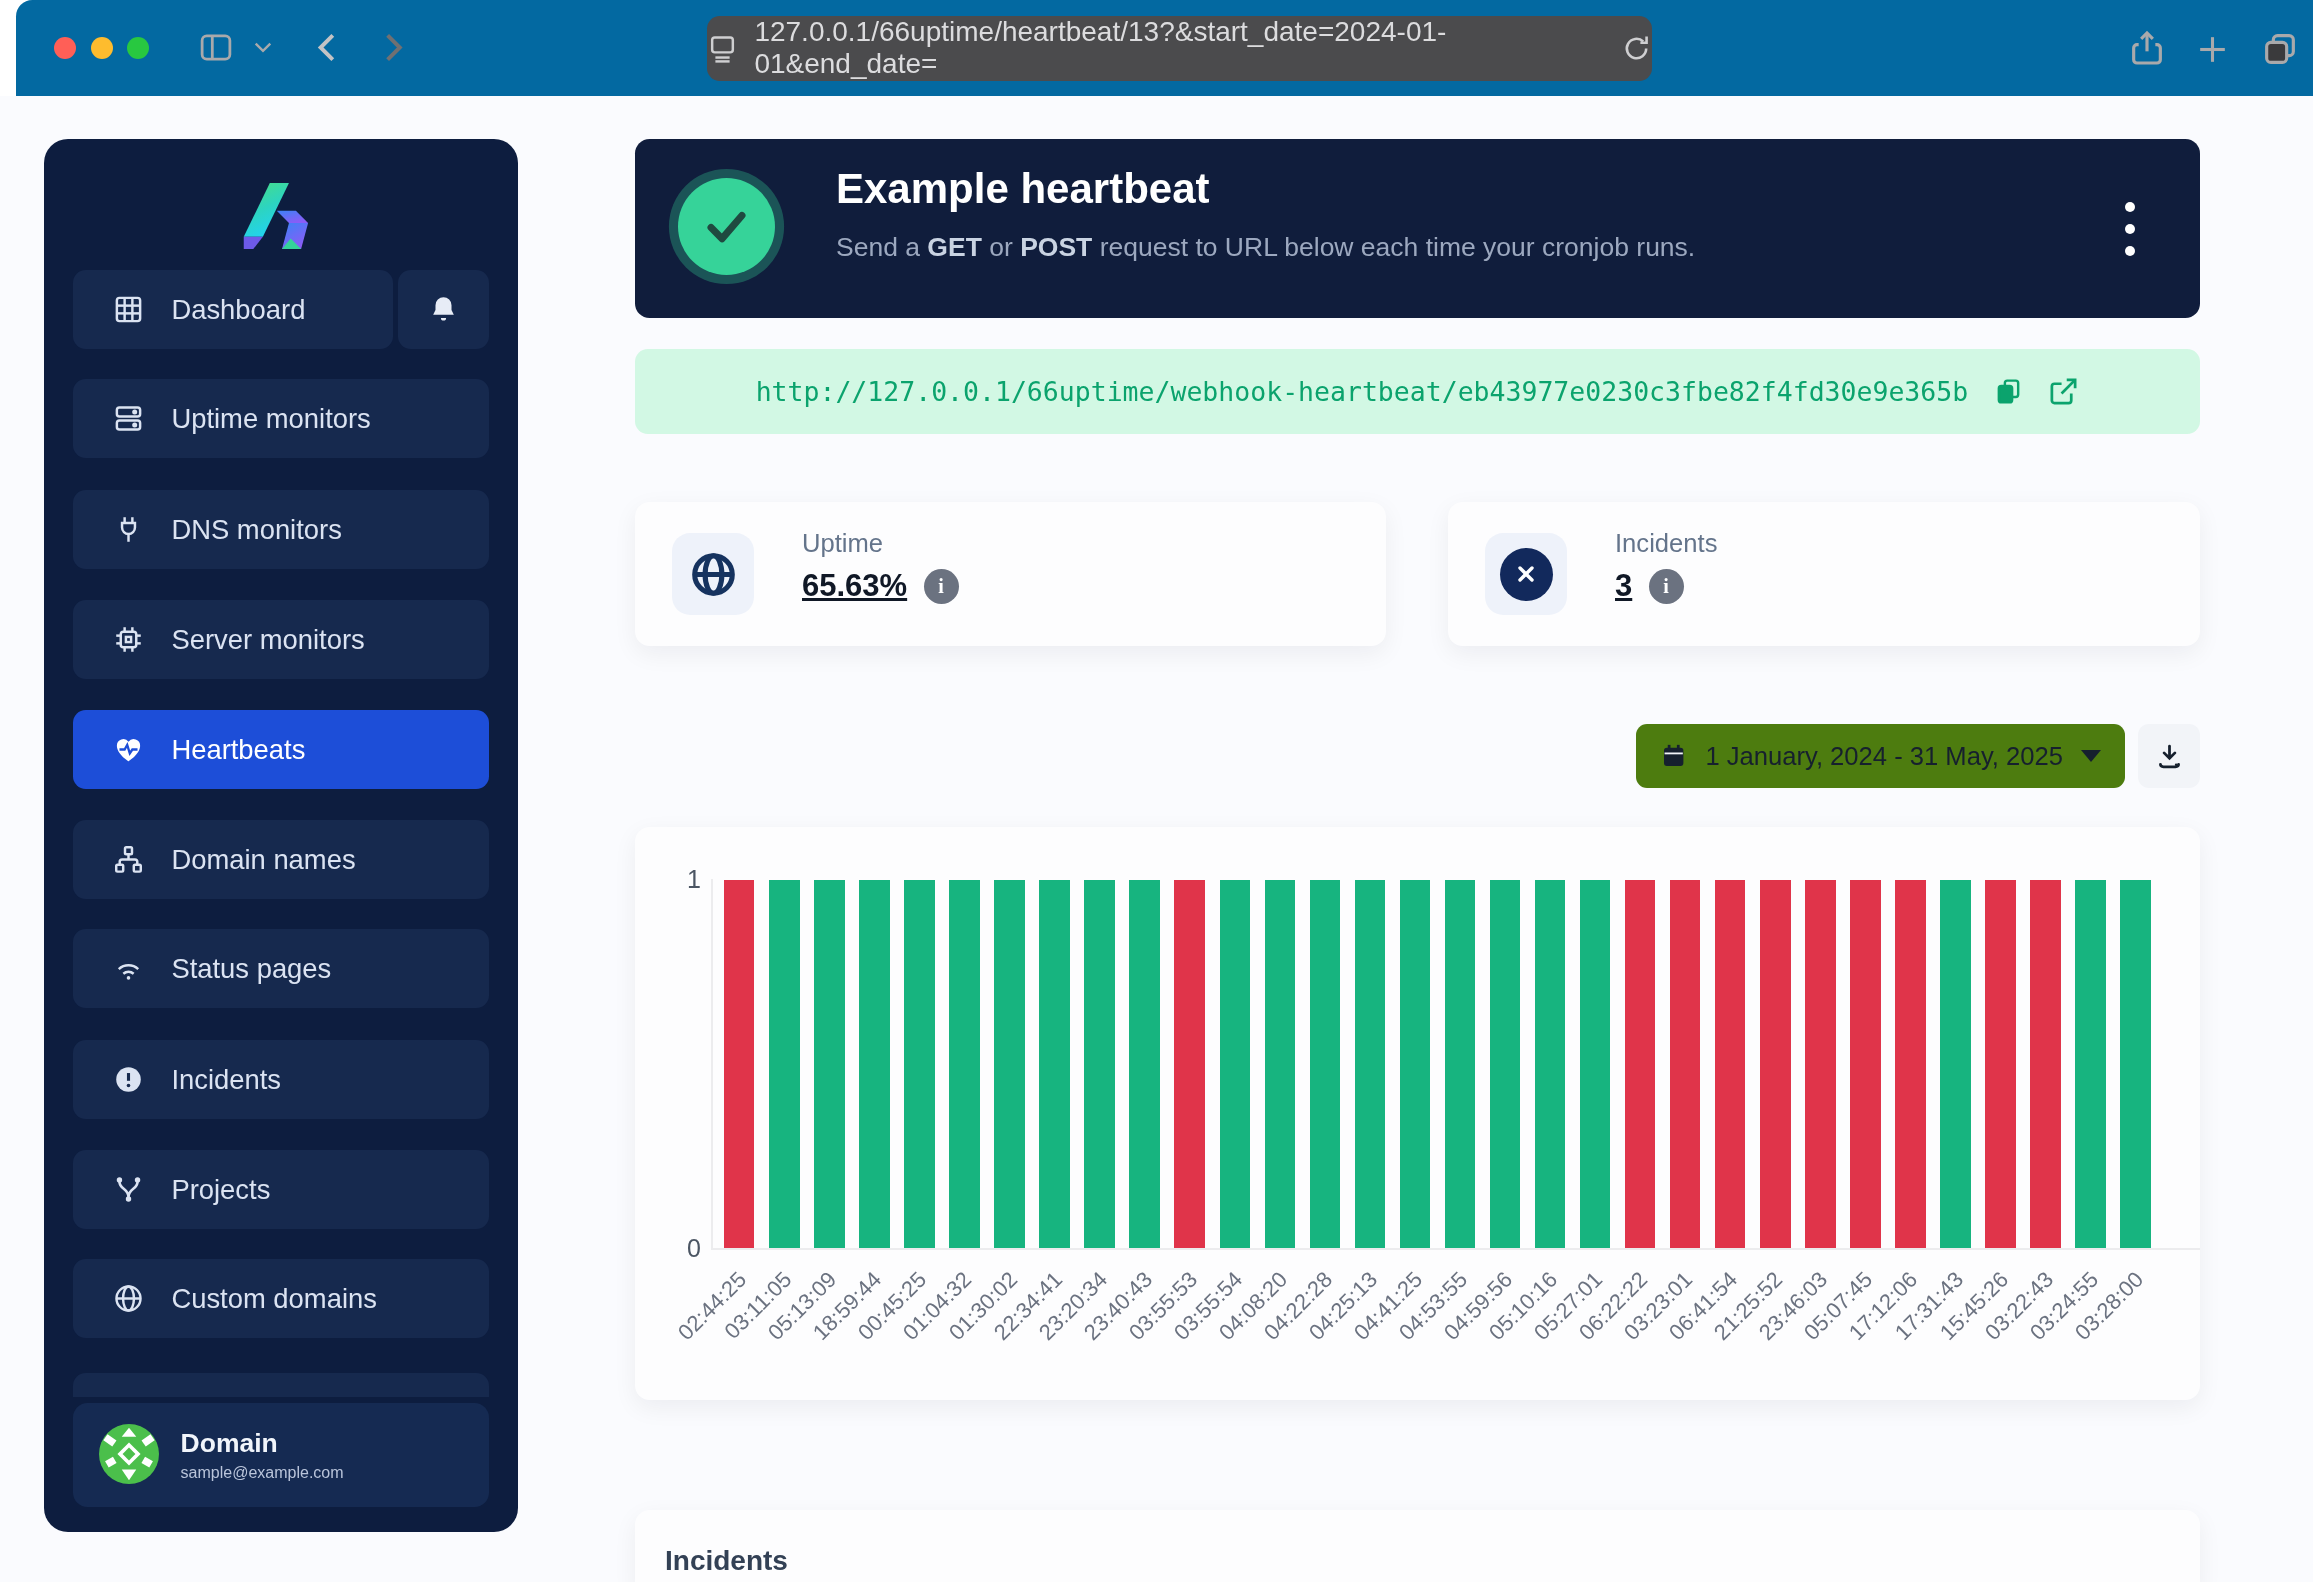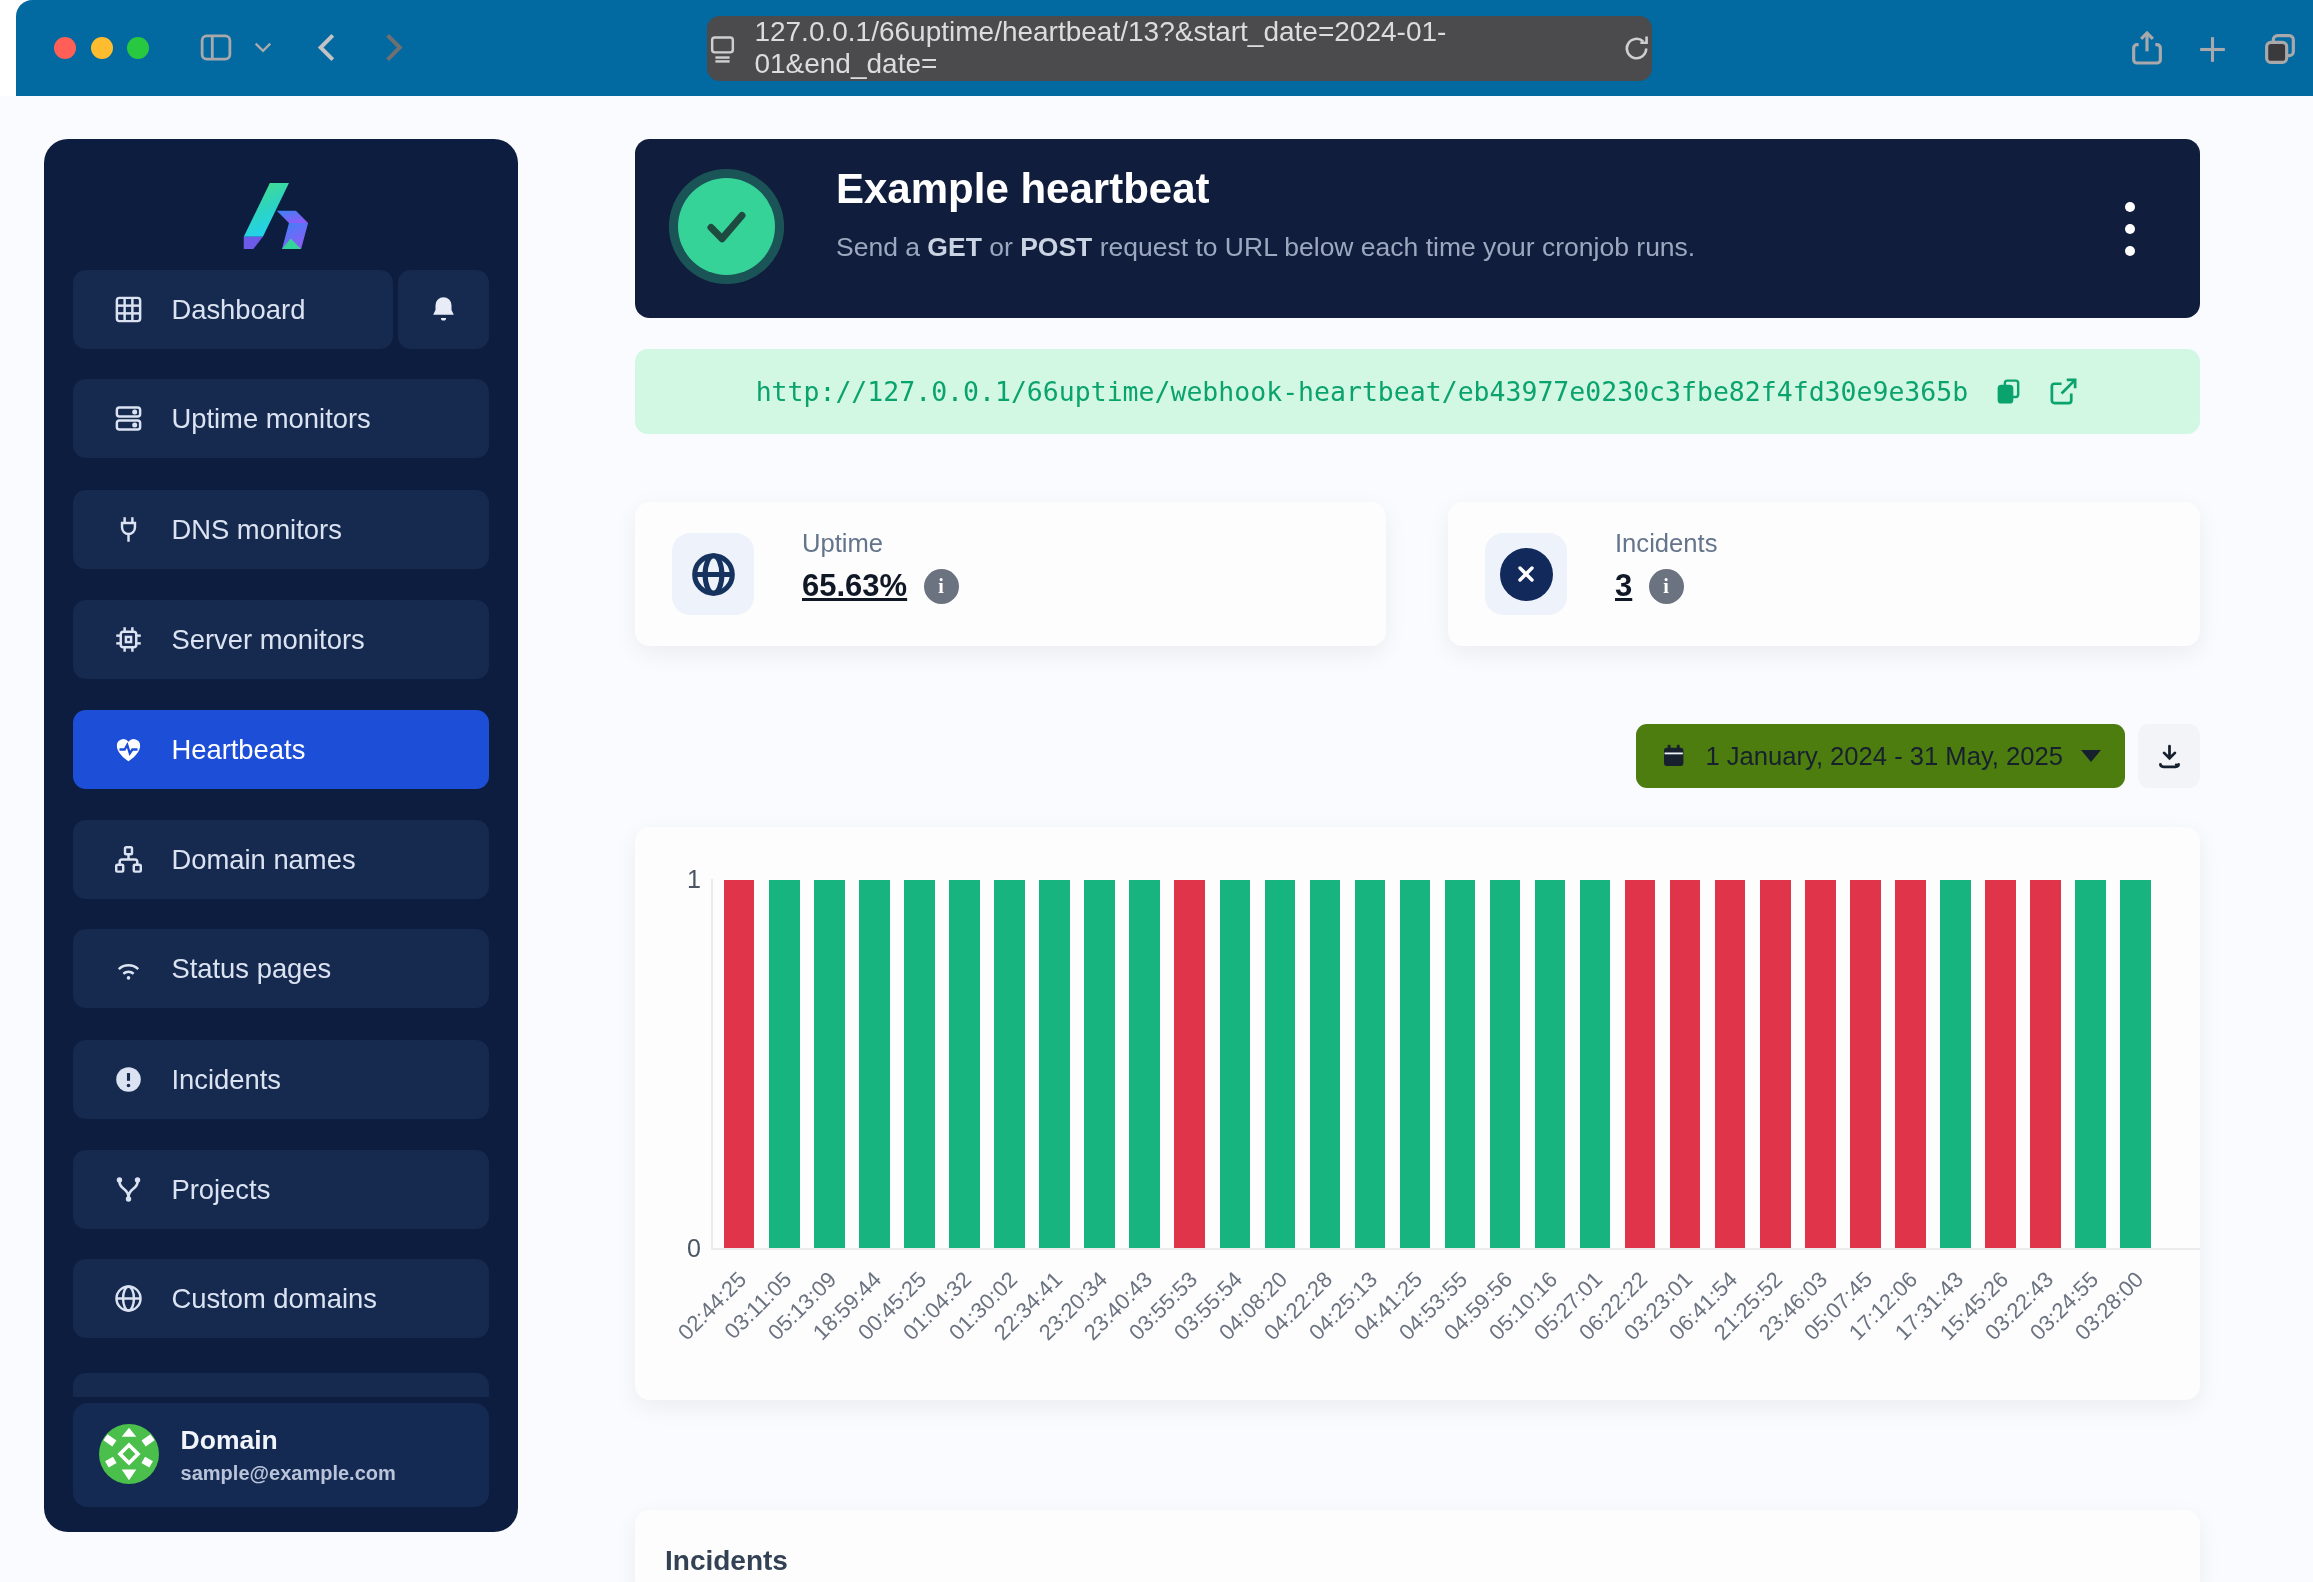--- a/index.html
+++ b/index.html
@@ -33,21 +33,21 @@
   .nav-item.short { width:320px; }
   .nav-item.active { background:#1d4ed8; color:#ffffff; }
   .bell-btn { position:absolute; left:354px; width:91px; height:79px; background:#16294e;
               border-radius:12.8px; display:flex; align-items:center; justify-content:center; color:#e7ecf6; }
   .nav-sliver { position:absolute; left:29px; top:1234px; width:416px; height:24px;
                 background:#16294e; border-radius:12.8px 12.8px 0 0; }
   #user-card { position:absolute; left:29px; top:1264px; width:416px; height:104px;
                background:#152a52; border-radius:14.6px; display:flex; align-items:center;
                padding-left:25.6px; gap:22px; }
   #user-name { color:#f1f5fb; font-size:26.5px; font-weight:700; }
-  #user-email { color:#b9c4da; font-size:20px; margin-top:5.5px;font-weight:bold; }
+  #user-email { color:#b9c4da; font-size:16px; margin-top:5.5px; }
 
   
   .card { position:absolute; background:#fdfdfe; border-radius:14.6px;
           box-shadow:0 7.3px 24px rgba(15,23,42,.06); }
 
   #hero { position:absolute; left:635px; top:43px; width:1565px; height:179px;
           background:#101d3c; border-radius:14.6px; }
   #hero-check { position:absolute; left:43px; top:39px; width:97px; height:97px; border-radius:50%;
                 background:#36d399; box-shadow:0 0 0 9.1px rgba(54,211,153,.30);
                 display:flex; align-items:center; justify-content:center; }

